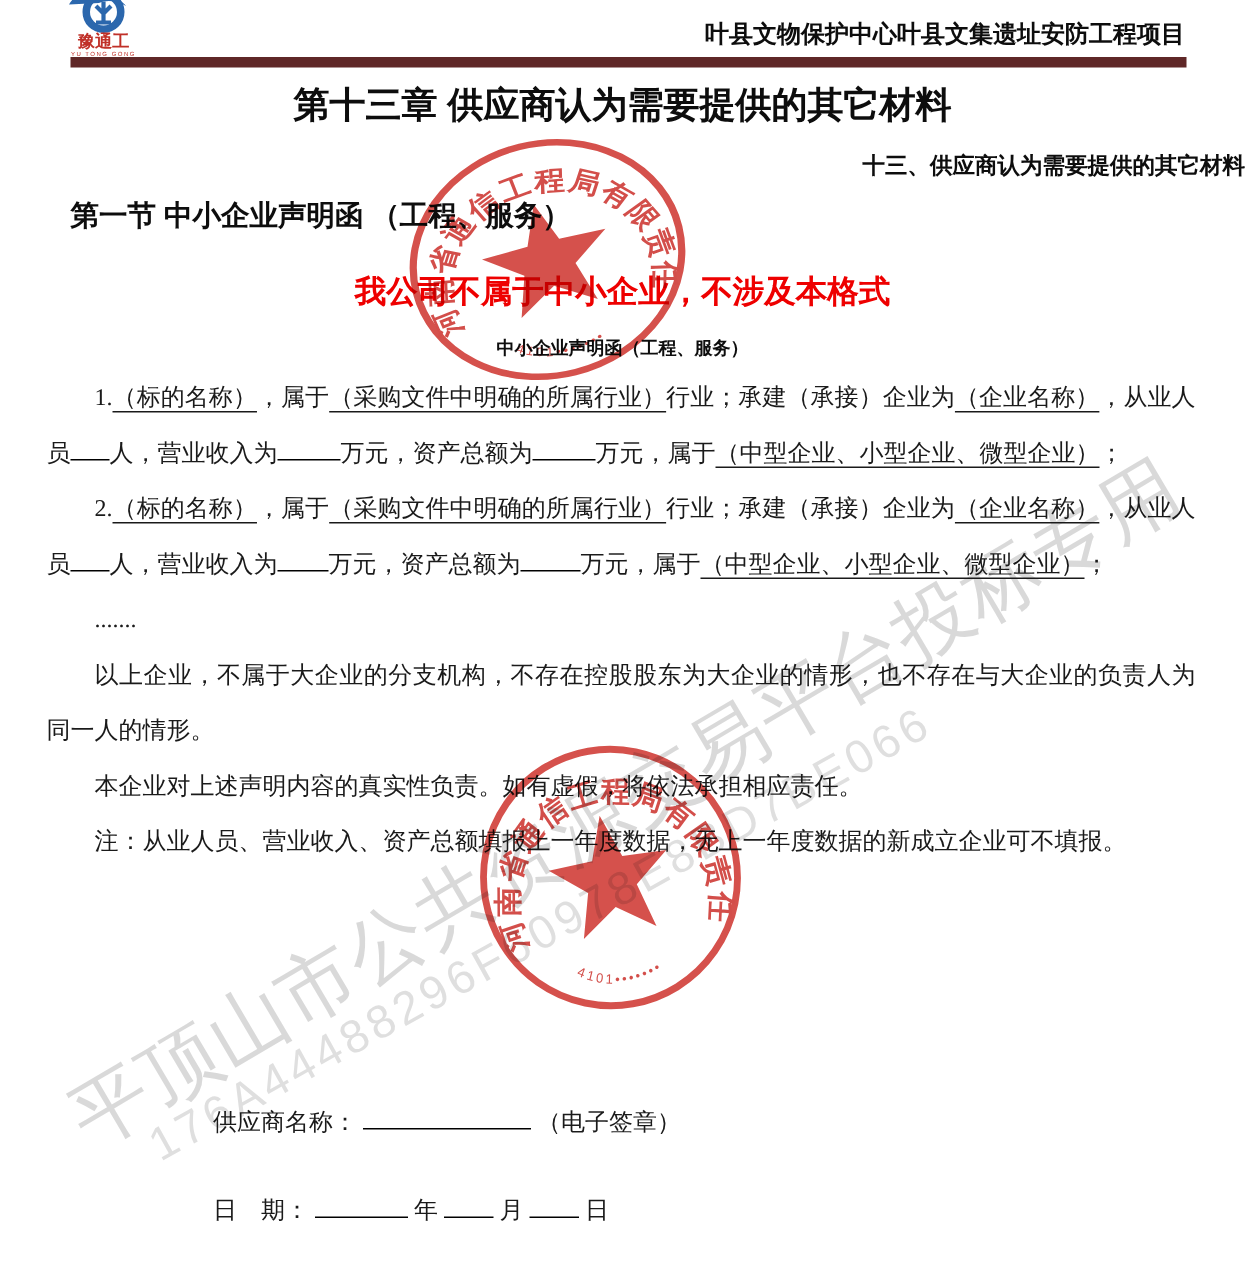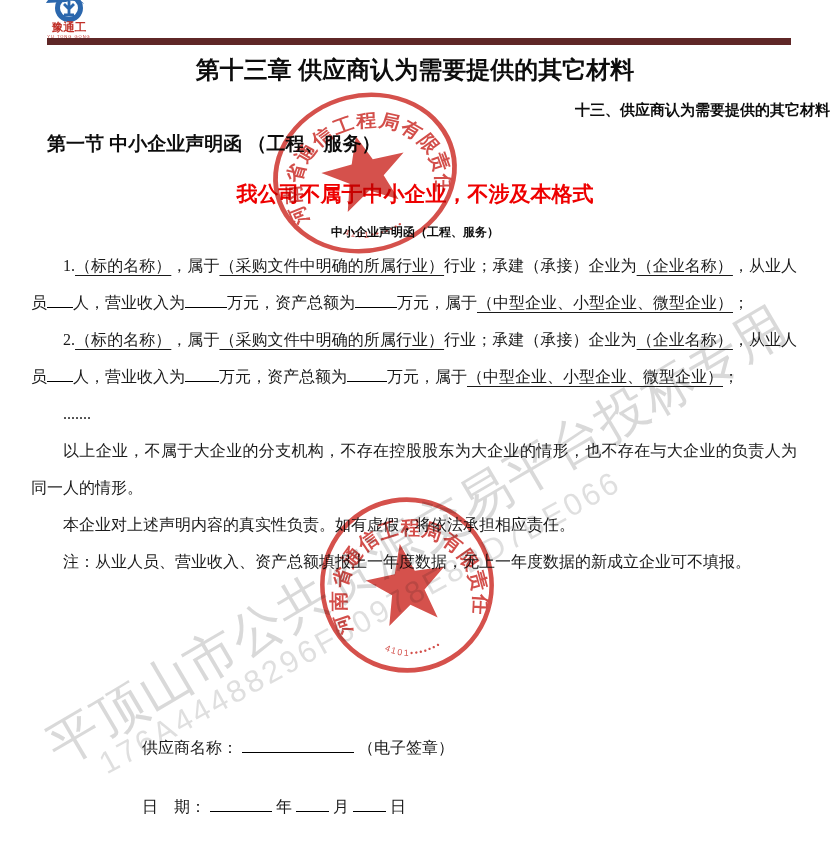--- a/index.html
+++ b/index.html
@@ -55,20 +55,21 @@
   <div class="wm wm-cn">平顶山市公共资源交易平台投标专用</div>
   <div class="wm wm-code">176A44488296F60978E8BD7BE066</div>
 
   <svg class="logo" viewBox="0 0 70 52">
     <path d="M12,12 C16,4 30,0 40,3 C33,2 26,5 24,9 C34,5 46,7 50,13 C44,9 36,9 32,11" fill="#2b67ad"></path>
     <circle cx="35" cy="17" r="11.5" fill="none" stroke="#2b67ad" stroke-width="5"></circle>
     <path d="M35,10 L35,24 M30,13 L35,18 L40,13 M30,24 L40,24" stroke="#2b67ad" stroke-width="2.8" fill="none"></path>
     <text x="35" y="40" text-anchor="middle" font-family="Liberation Sans, sans-serif" font-weight="bold" font-size="11.5" fill="#c03028">豫通工</text>
     <text x="35" y="46.5" text-anchor="middle" font-family="Liberation Sans, sans-serif" font-size="4" letter-spacing="1" fill="#c03028">YU TONG GONG</text>
   </svg>
+  <div class="project-title">叶县文物保护中心叶县文集遗址安防工程项目</div>
   <div class="header-rule" style="background: rgb(95, 39, 39);"></div>
 
   <div class="chapter-title">第十三章 供应商认为需要提供的其它材料</div>
   <div class="chapter-subtitle">十三、供应商认为需要提供的其它材料</div>
   <div class="section-title">第一节 中小企业声明函 （工程、服务）</div>
   <div class="red-notice" style="color: rgb(238, 0, 0);">我公司不属于中小企业，不涉及本格式</div>
   <div class="form-title">中小企业声明函（工程、服务）</div>
 
   <div class="body-text">
       <p class="indent"><span>1.</span><span class="u">（标的名称）</span><span>，属于</span><span class="u">（采购文件中明确的所属行业）</span><span>行业；承建（承接）企业为</span><span class="u">（企业名称）</span><span>，从业人员</span><span class="blank" style="width: 26px;"></span><span>人，营业收入为</span><span class="blank" style="width: 42px;"></span><span>万元，资产总额为</span><span class="blank" style="width: 42px;"></span><span>万元，属于</span><span class="u">（中型企业、小型企业、微型企业）</span><span>；</span></p>

